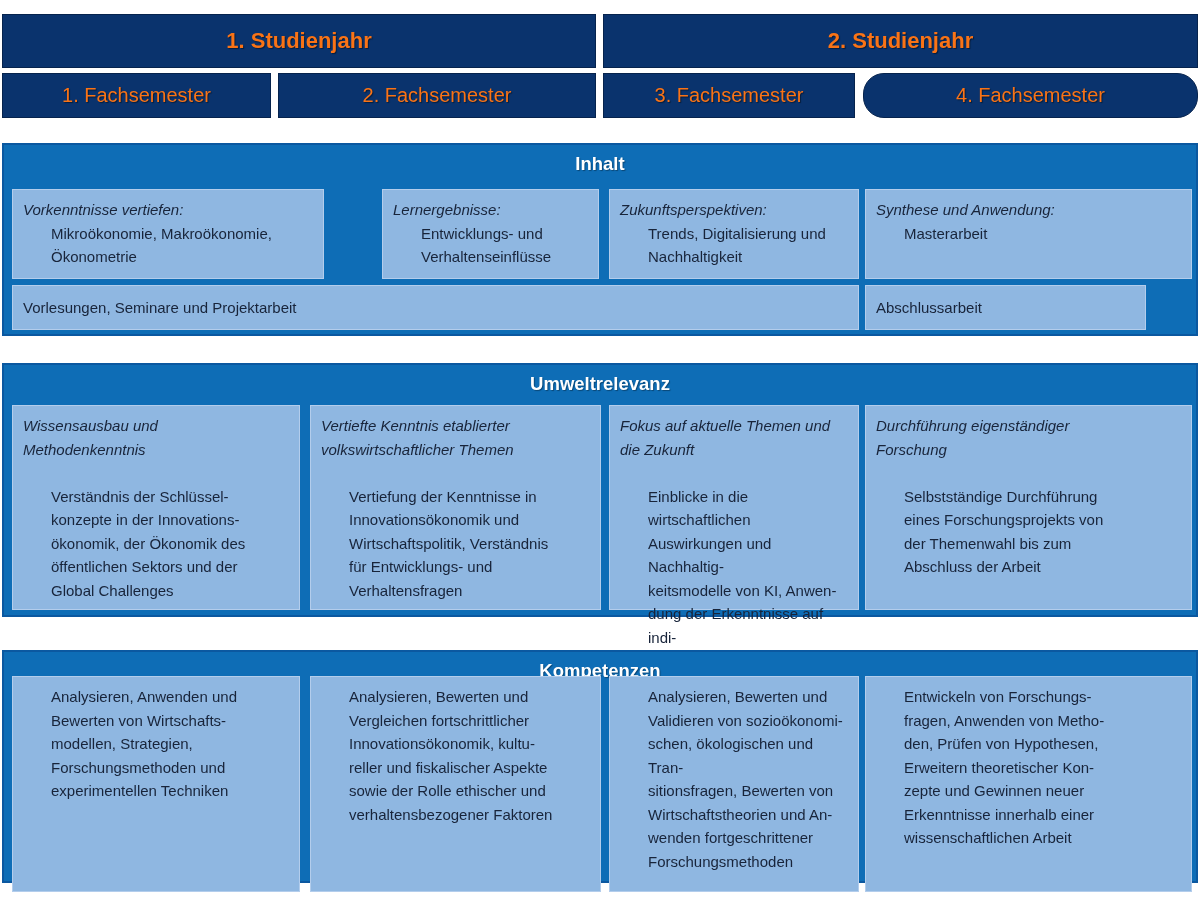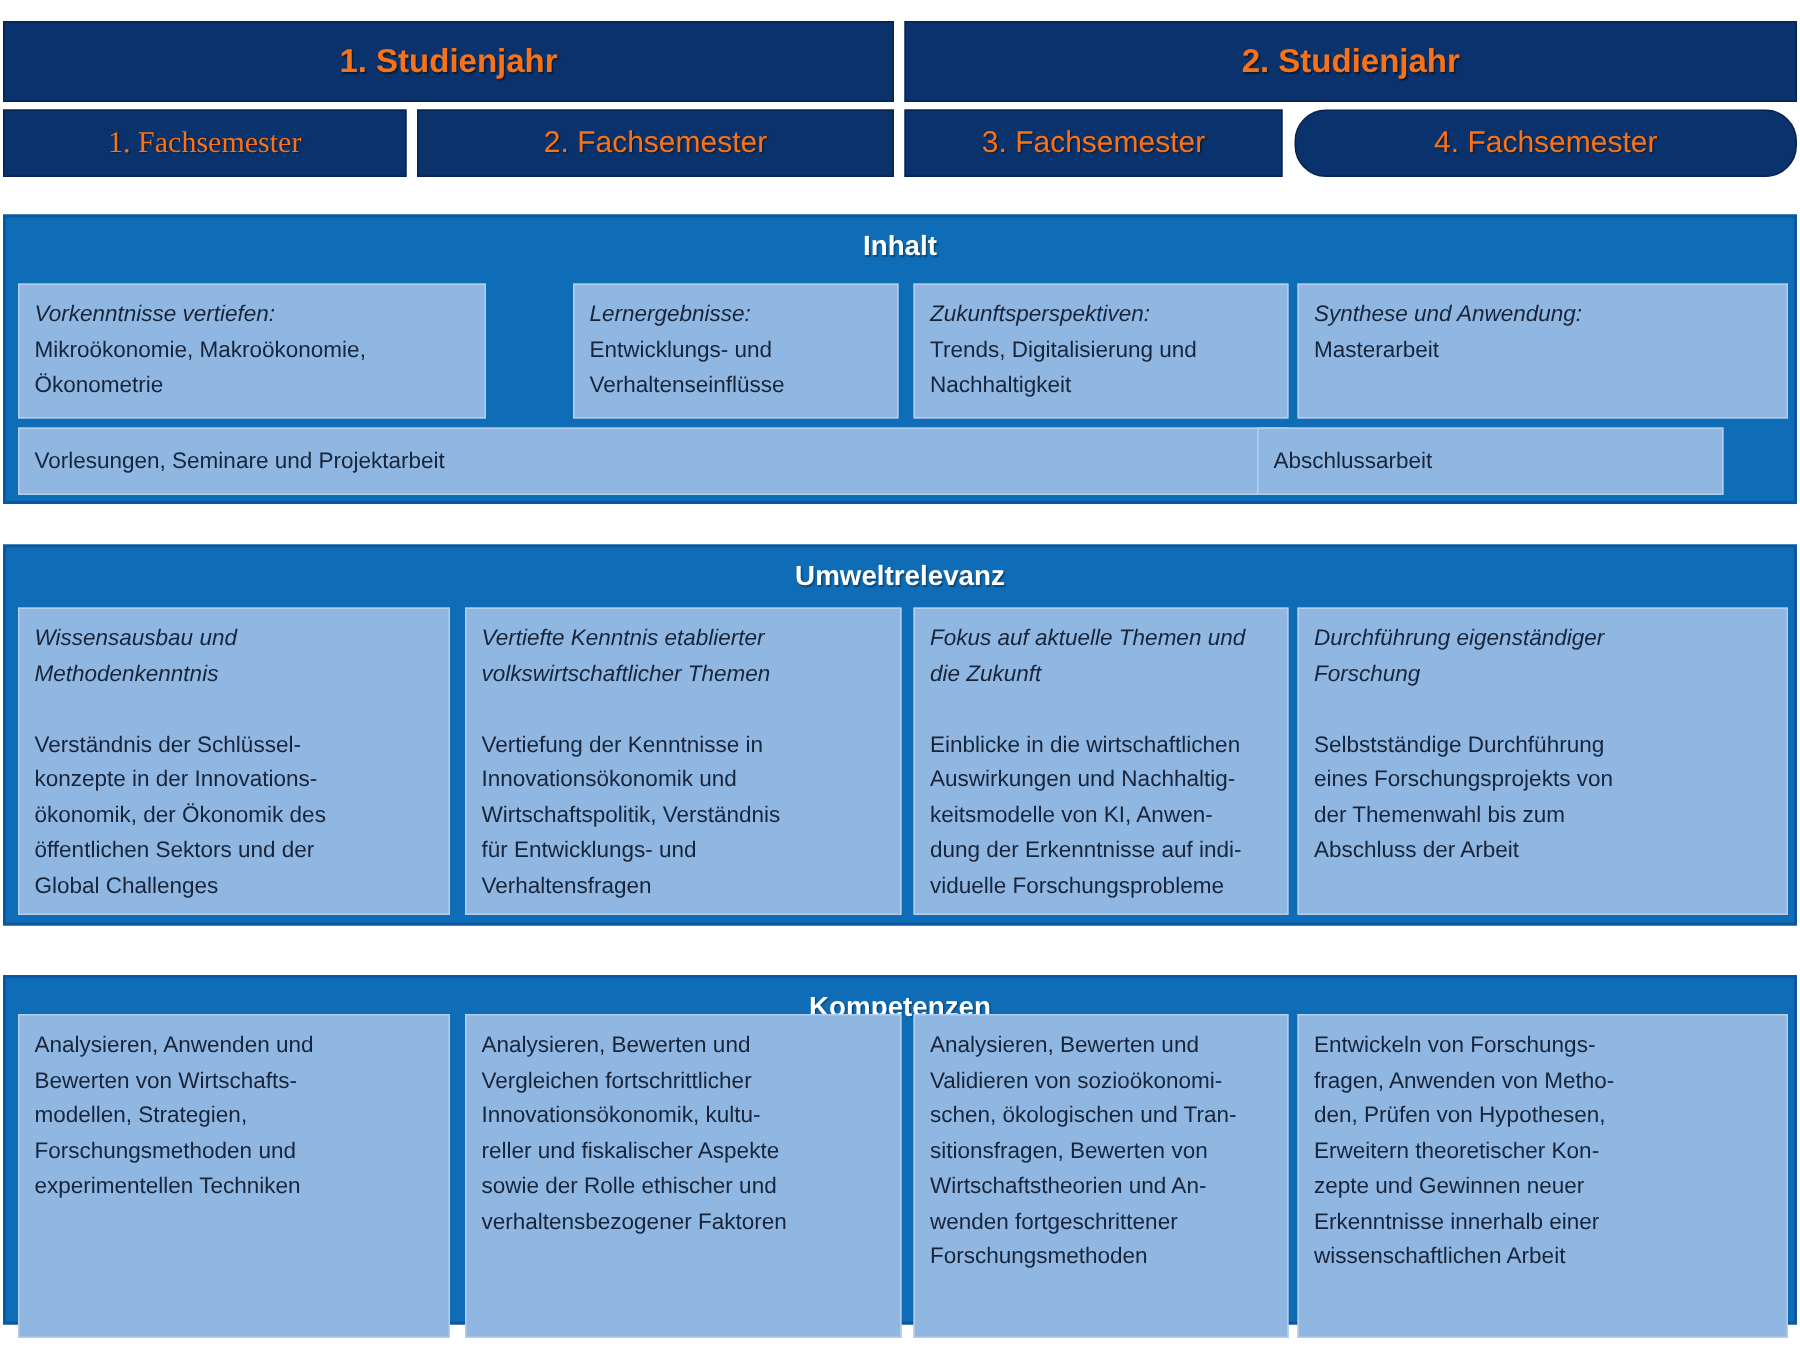--- a/index.html
+++ b/index.html
@@ -10,21 +10,21 @@
   
   .navy-box{
     position:absolute;background:#0a336d;border:1px solid #06234d;box-sizing:border-box;
     color:#f97316;display:flex;align-items:center;justify-content:center;
     text-shadow:1px 1px 1px rgba(0,0,0,0.45);
   }
   .year-box{top:14px;height:54px;font-size:22px;font-weight:bold;}
   #year-1{left:2px;width:594px;}
   #year-2{left:603px;width:595px;}
   .sem-box{top:73px;height:45px;font-size:20px;font-weight:normal;}
-  #sem-1{left:2px;width:269px;font-family:Liberation Serif, serif;}
+  #sem-1{left:2px;width:269px;}
   #sem-2{left:278px;width:318px;}
   #sem-3{left:603px;width:252px;}
   #sem-4{left:863px;width:335px;border-radius:21px;}
   
   .section{
     position:absolute;left:2px;width:1196px;background:#0e6db6;
     border:2px solid #0b58a0;box-sizing:border-box;
   }
   #section-inhalt{top:143px;height:193px;}
   #section-lernergebnisse{top:363px;height:254px;}
@@ -32,31 +32,31 @@
   .section-title{
     text-align:center;color:#ffffff;font-weight:bold;font-size:18.5px;margin-top:8px;
     text-shadow:1px 1px 1px rgba(0,0,0,0.35);
   }
   
   .cell{
     position:absolute;background:#8fb7e1;border:1px solid #b3cdec;box-sizing:border-box;
     padding:8px 10px;color:#18243a;font-size:15px;line-height:23.5px;
   }
   .cell-heading{font-style:italic;white-space:pre-line;}
-  .cell-body{white-space:pre-line;}
+  .cell-body{white-space:pre-line;margin-left:28px;}
   .gap-body{margin-top:23.5px;}
   
   .in-cell{top:44px;height:90px;}
   #in-c1{left:8px;width:312px;}
   #in-c2{left:378px;width:217px;}
   #in-c3{left:605px;width:250px;}
   #in-c4{left:861px;width:327px;}
   .format-cell{top:140px;height:45px;display:flex;align-items:center;}
   #format-main{left:8px;width:847px;}
-  #format-thesis{left:834px;width:311px;}
+  #format-thesis{left:861px;width:281px;}
   
   .lk-c1{left:8px;width:288px;}
   .lk-c2{left:306px;width:291px;}
   .lk-c3{left:605px;width:250px;}
   .lk-c4{left:861px;width:327px;}
   .le-cell{top:40px;height:205px;}
   .ko-cell{top:24px;height:216px;}
 </style>
 </head>
 <body>

